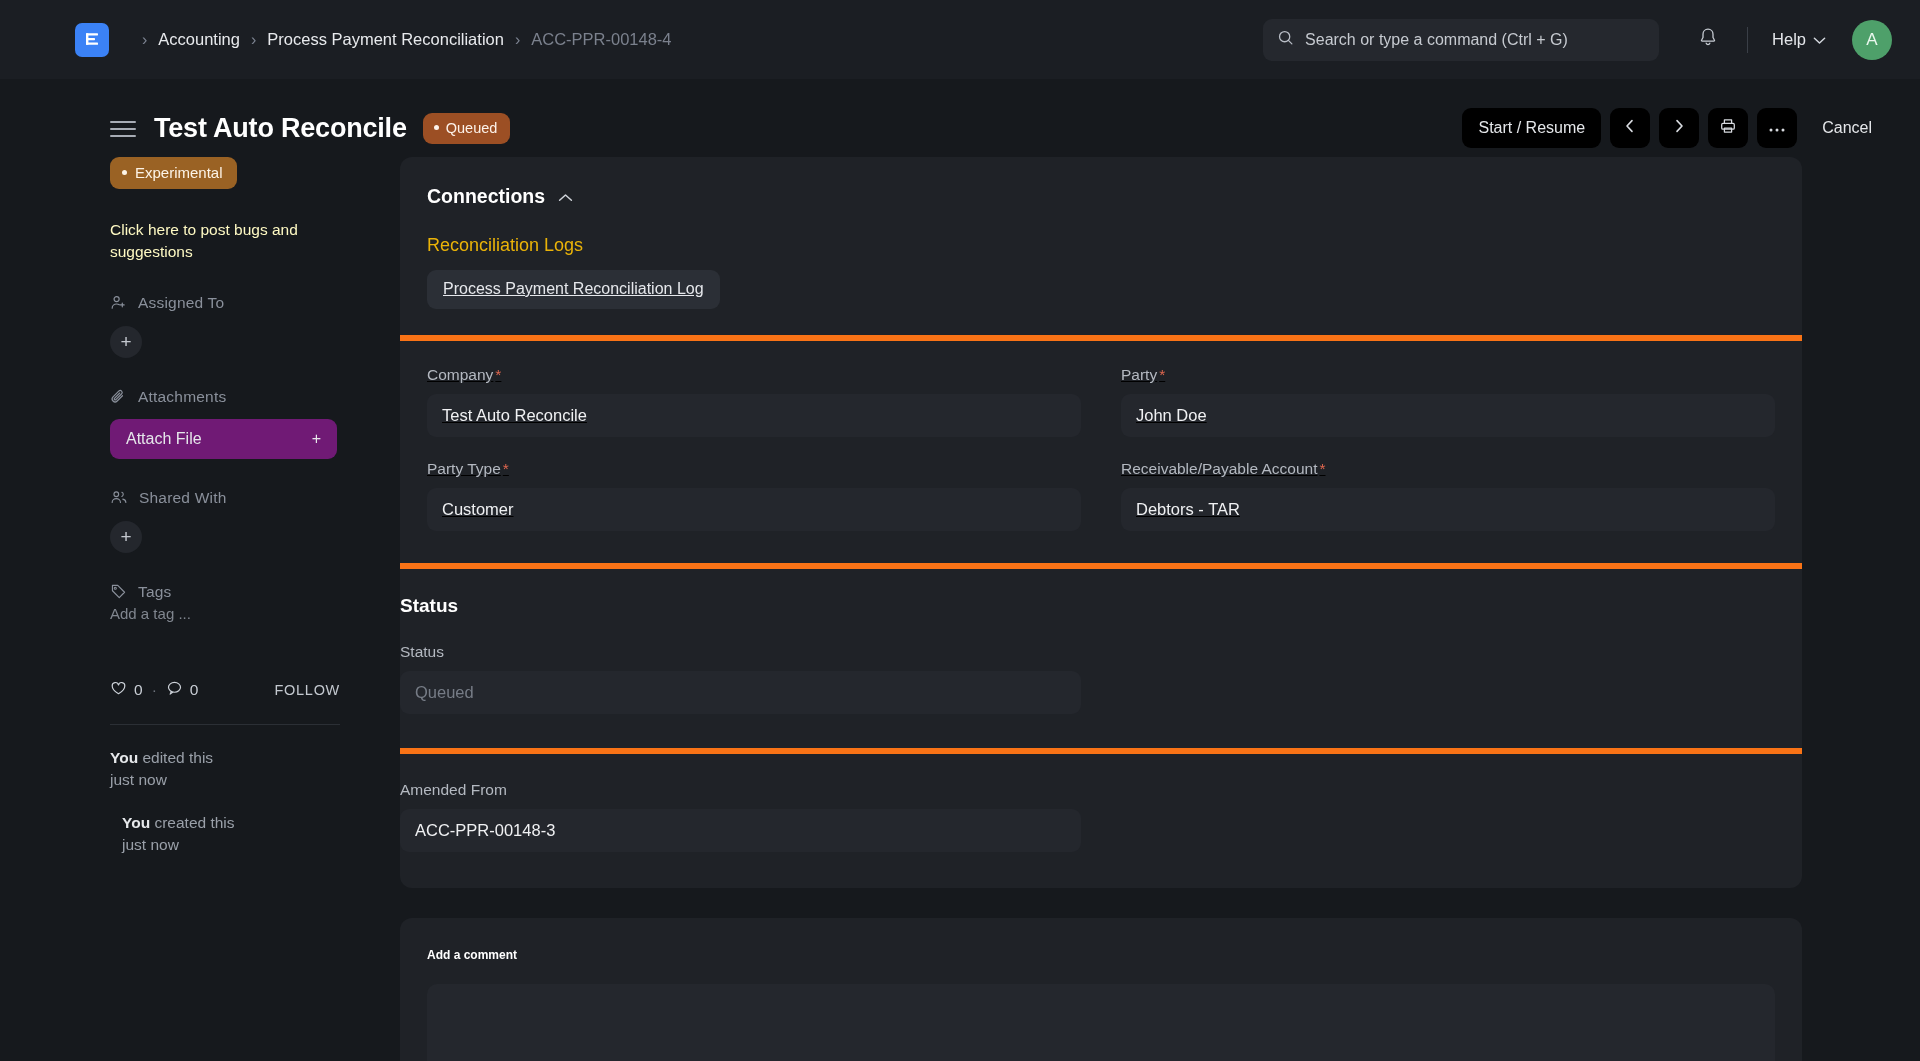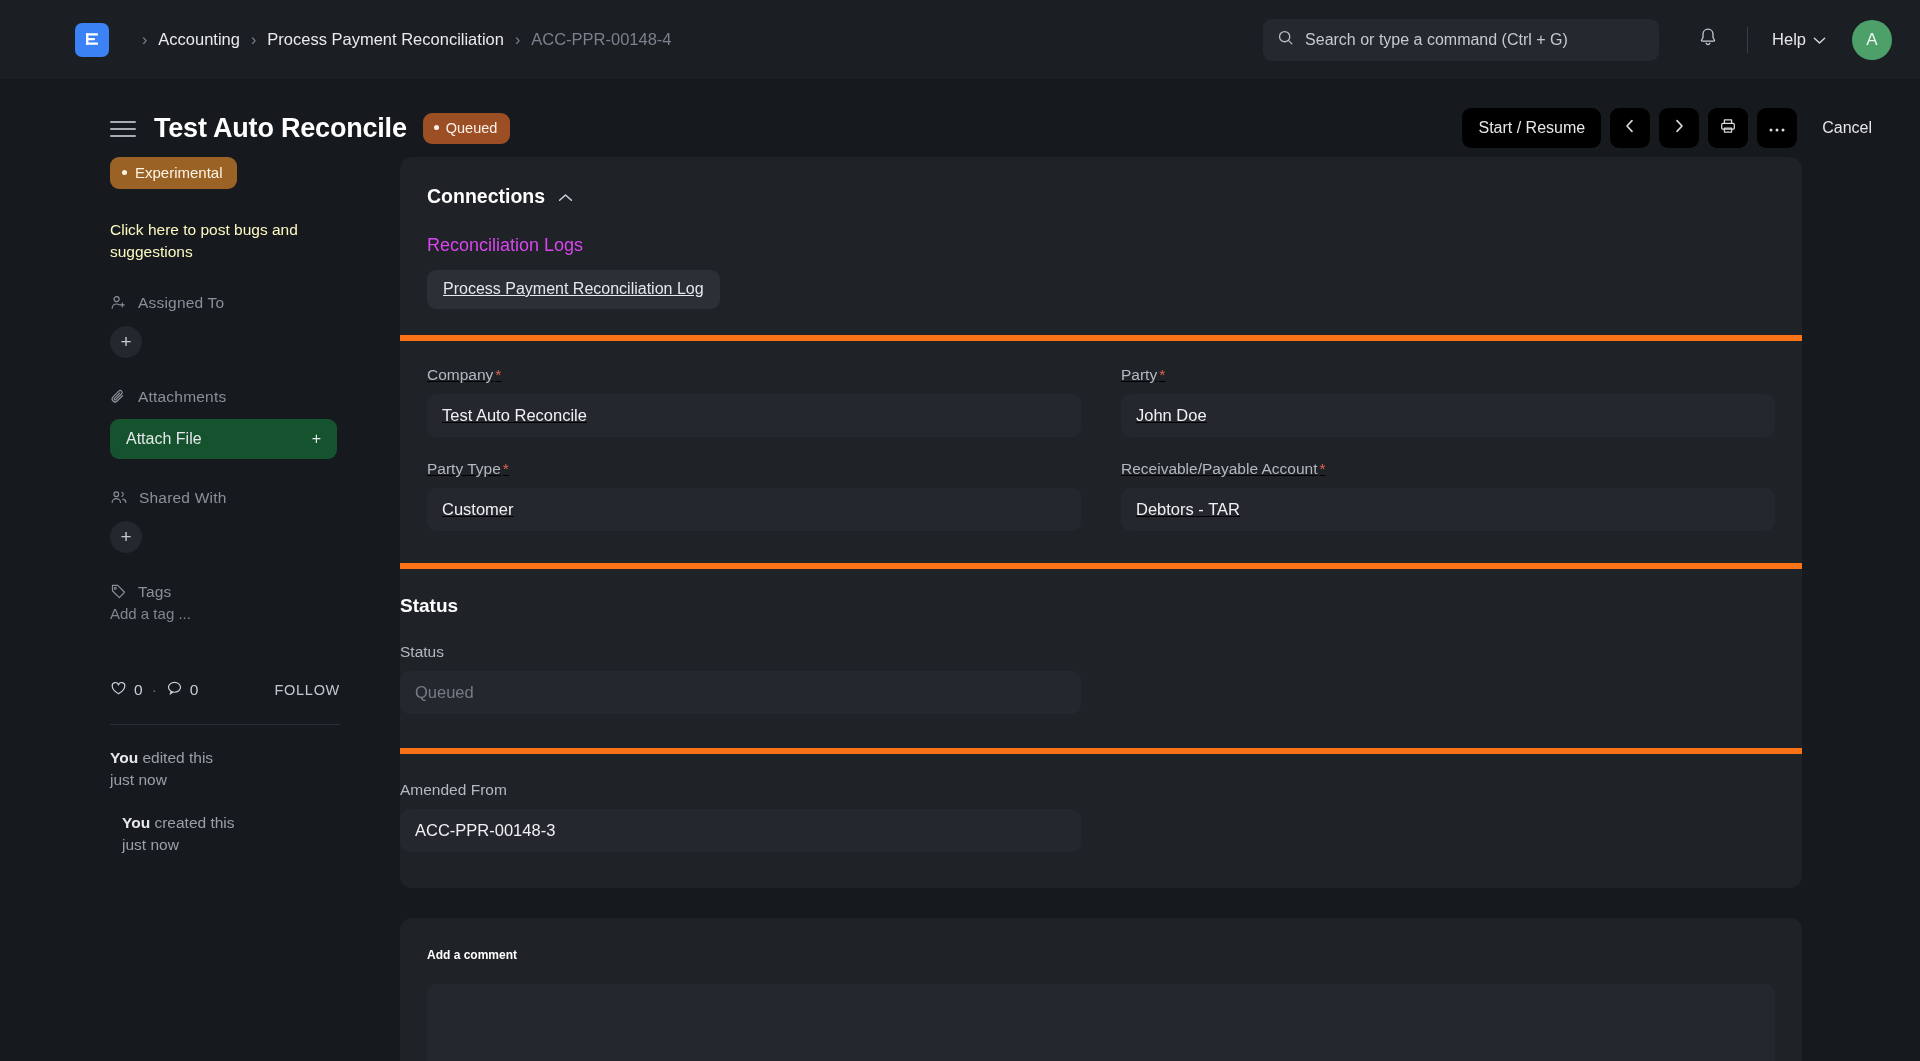--- a/index.html
+++ b/index.html
@@ -197,21 +197,21 @@
     border-radius: 50%;
     background: #24272d;
     color: #c3c7ce;
     display:flex; align-items:center; justify-content:center;
     font-size: 19px; line-height: 1;
     cursor: pointer;
   }
   .attach-btn {
     margin-top: 13px;
     width: 227px; height: 40px;
-    background: #14532d;
+    background: #701a75;
     border-radius: 9px;
     display: flex; align-items: center; justify-content: space-between;
     padding: 0 16px;
     color: #e5e7ea;
     font-size: 16px;
     cursor: pointer;
   }
   .tag-input {
     margin-top: 4px;
     color: #80868f;
@@ -246,21 +246,21 @@
   .conn-title {
     display:flex; align-items:center; gap: 13px;
     padding: 28px 0 0 0;
     color: #ffffff;
     font-size: 19.5px;
     font-weight: bold;
     cursor: pointer;
   }
   .sub-title {
     margin-top: 27px;
-    color: #d946ef;
+    color: #eab308;
     font-size: 18px;
   }
   .chip {
     display:inline-block;
     margin-top: 14px;
     background: #2b2f36;
     border-radius: 9px;
     padding: 10px 16px 11px;
     color: #e6e8ec;
     font-size: 16px;

